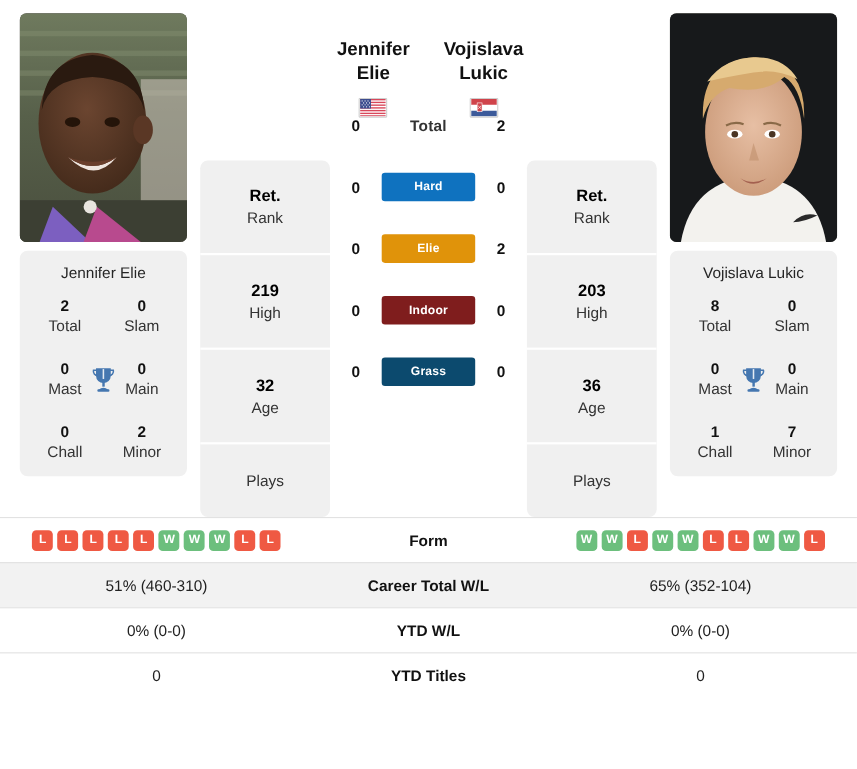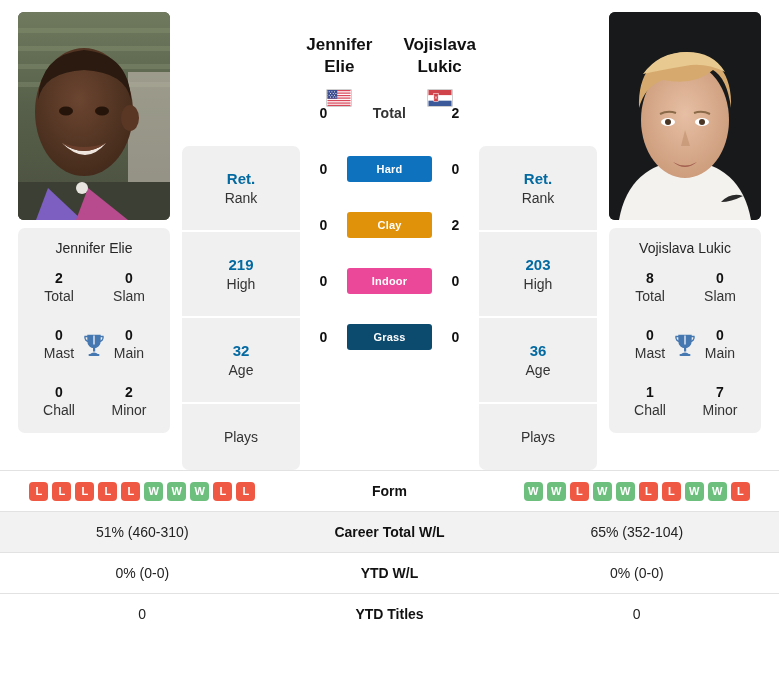--- a/index.html
+++ b/index.html
@@ -75,21 +75,21 @@
   }
   .rank-col.left  { margin-left: 12px; }
   .rank-col.right { margin-right: 12px; }
   .rank-cell {
     height: 86px;
     display: flex; flex-direction: column;
     align-items: center; justify-content: center;
     border-bottom: 2px solid #ffffff;
   }
   .rank-cell:last-child { border-bottom: none; height: 66px; }
-  .rank-num { font-size: 15px; font-weight: bold; color: #0369a1; line-height: 1.3; }
+  .rank-num { font-size: 15px; font-weight: bold; color: #000000; line-height: 1.3; }
   .rank-lab { font-size: 14px; color: #333; line-height: 1.3; }
 
   
   .center-col {
     flex: 1 1 auto;
     display: flex; flex-direction: column;
     align-items: center;
     padding-top: 22px;
     min-width: 0;
   }
@@ -327,26 +327,26 @@
           <div class="badge plain">Total</div>
           <div class="score">2</div>
         </div>
         <div class="srow">
           <div class="score">0</div>
           <div class="badge" id="b-hard" style="background: rgb(15, 114, 191);">Hard</div>
           <div class="score">0</div>
         </div>
         <div class="srow">
           <div class="score">0</div>
-          <div class="badge" id="b-clay" style="background: rgb(224, 147, 10);">Clay</div>
+          <div class="badge" id="b-clay" style="background: rgb(224, 147, 10);">Elie</div>
           <div class="score">2</div>
         </div>
         <div class="srow">
           <div class="score">0</div>
-          <div class="badge" id="b-indoor" style="background: #ec4899;">Indoor</div>
+          <div class="badge" id="b-indoor" style="background: #7f1d1d;">Indoor</div>
           <div class="score">0</div>
         </div>
         <div class="srow">
           <div class="score">0</div>
           <div class="badge" id="b-grass" style="background: #0c4a6e;">Grass</div>
           <div class="score">0</div>
         </div>
       </div>
     </div>
 

